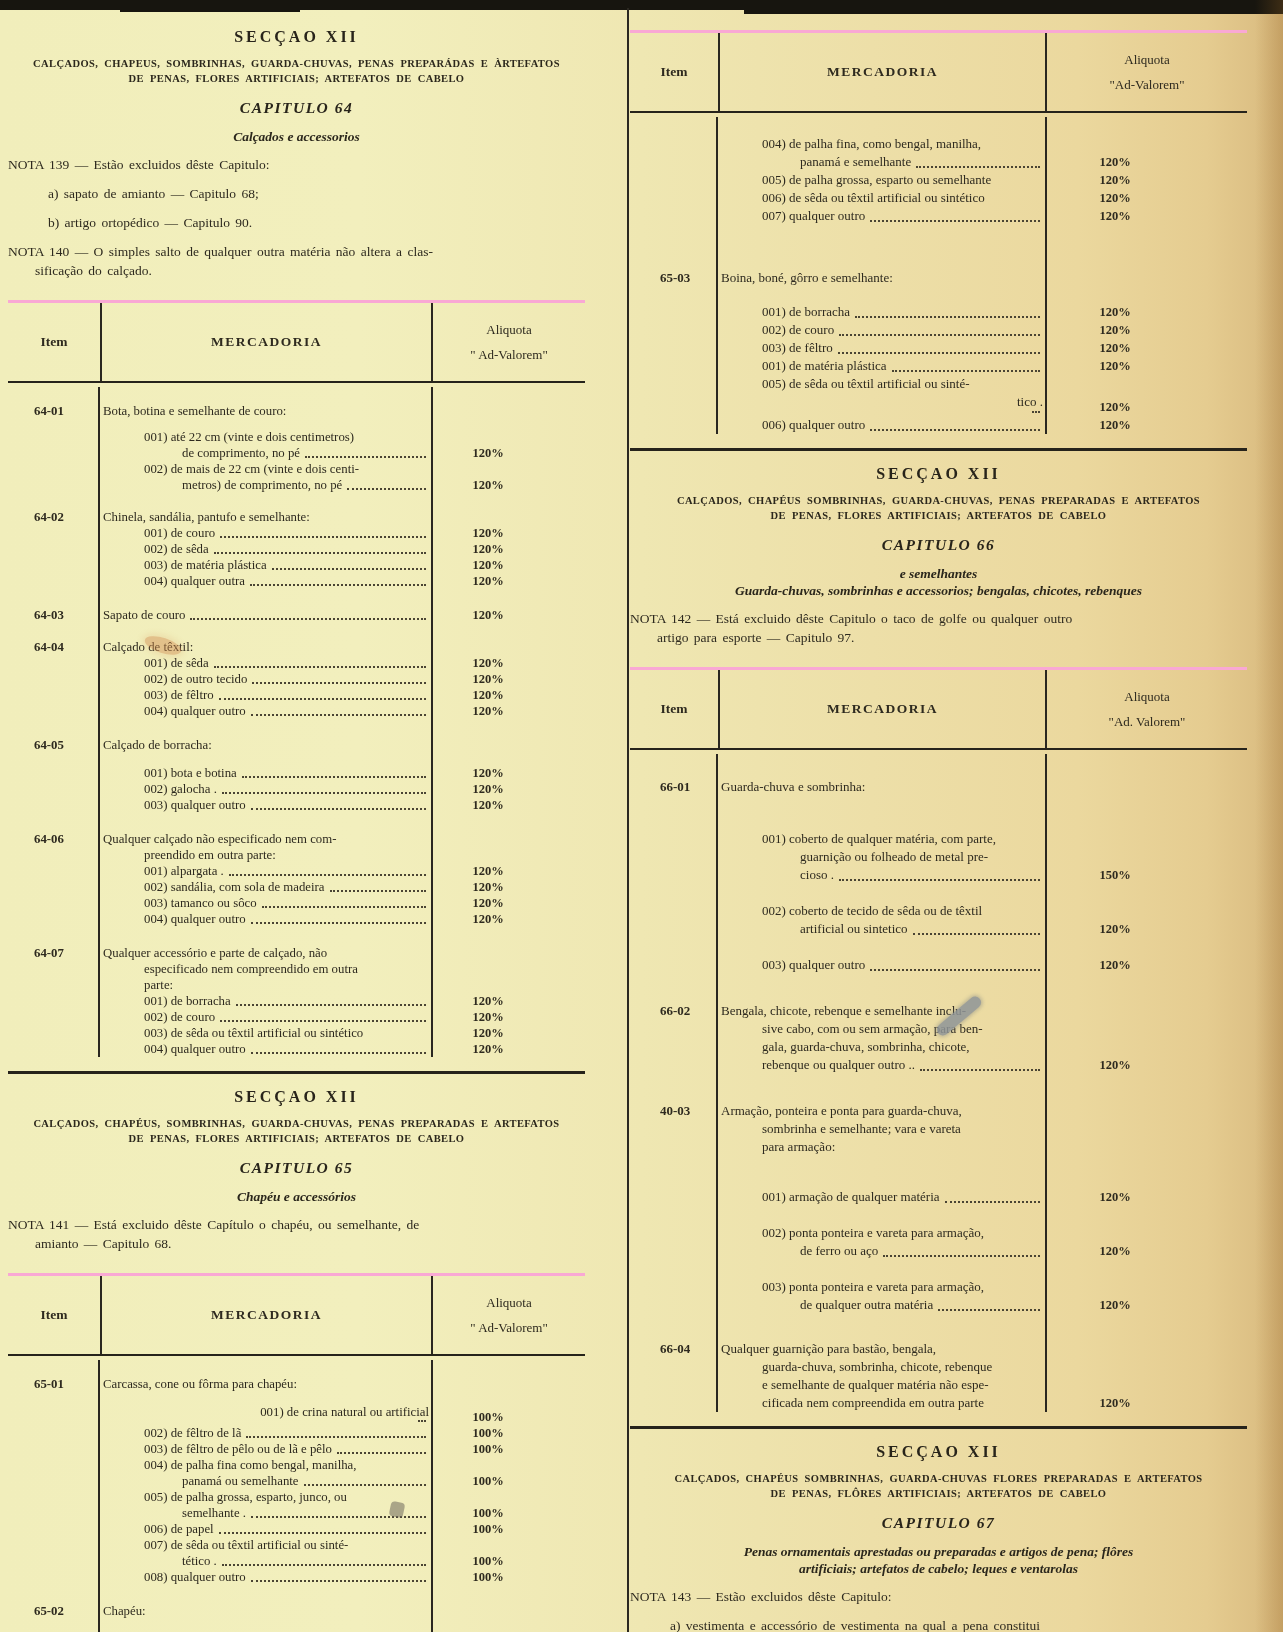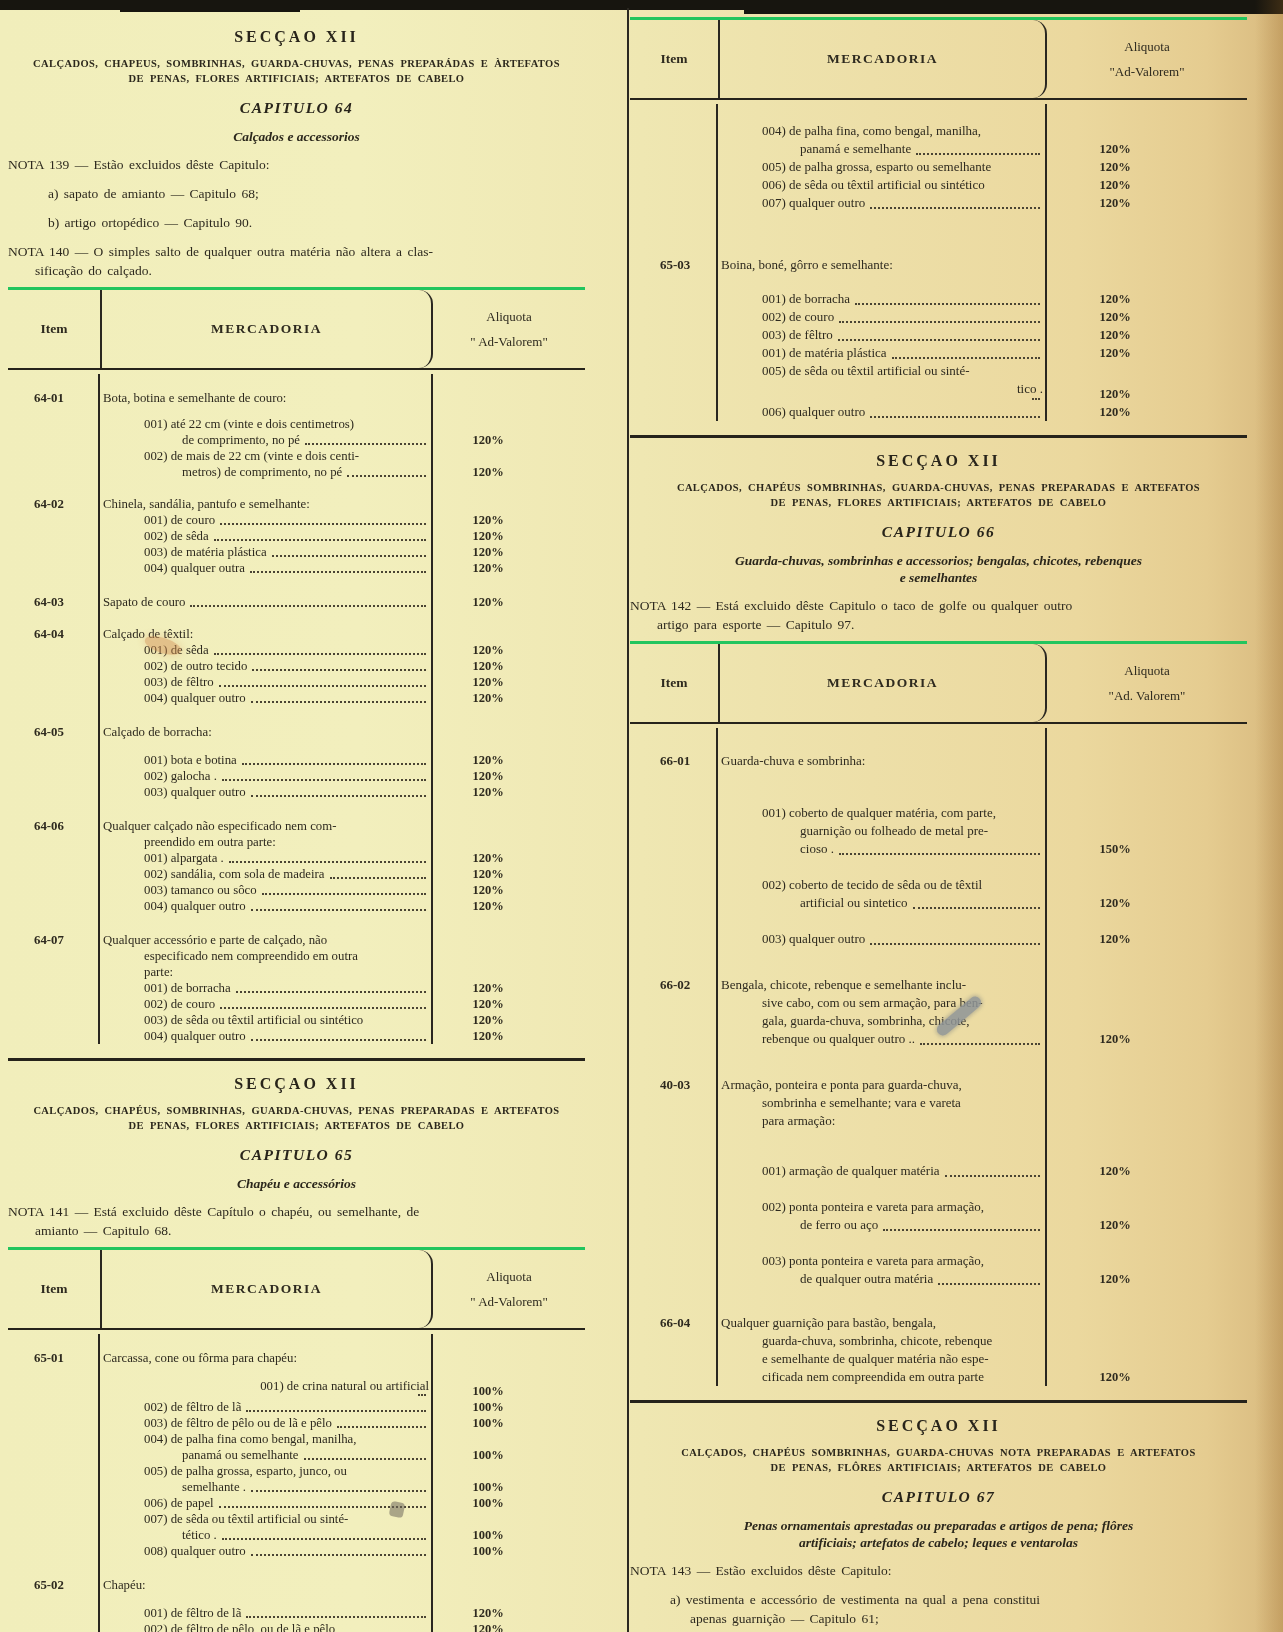--- a/index.html
+++ b/index.html
@@ -23,27 +23,27 @@
   .sec{font-size:16px;font-weight:bold;letter-spacing:3px;margin-top:14px;color:#28241a;}
   .caps{font-size:10.5px;font-weight:bold;line-height:15px;margin-top:10px;letter-spacing:.4px;word-spacing:3px;color:#2b271c;}
   .cap{font-size:15.5px;font-weight:bold;font-style:italic;margin-top:13px;letter-spacing:1.5px;color:#28241a;}
   .ital{font-size:13.5px;font-weight:bold;font-style:italic;line-height:17px;margin-top:11px;color:#2b271c;}
   .para{font-size:13.5px;line-height:19px;margin-top:10px;word-spacing:2px;}
   .p-ind0{padding-left:0;}
   .p-ind1{padding-left:27px;}
   .p-ind2{padding-left:40px;}
   .p-ind3{padding-left:60px;}
 
-  .ttable{margin-top:7px;border-top:3px solid #22c55e;border-bottom:3px solid #26231b;}
+  .ttable{margin-top:20px;border-top:3px solid #f9a8d4;border-bottom:3px solid #26231b;}
   .ttable.nobot{border-bottom:none;}
   .thead{display:flex;align-items:stretch;border-bottom:2px solid #26231b;min-height:78px;}
   .h-item{width:92px;display:flex;align-items:center;justify-content:center;
     font-weight:bold;font-size:13.5px;border-right:2px solid #2a2720;}
   .h-merc{flex:1;display:flex;align-items:center;justify-content:center;
-    font-weight:bold;font-size:13.5px;letter-spacing:1.5px;border-right:2px solid #2a2720;border-radius:14px;}
+    font-weight:bold;font-size:13.5px;letter-spacing:1.5px;border-right:2px solid #2a2720;}
   .h-val{width:152px;display:flex;flex-direction:column;align-items:center;justify-content:center;
     gap:9px;font-size:13px;padding:8px 0;}
   .tbody{padding:4px 0 14px;}
   .tline{display:flex;align-items:stretch;font-size:12.8px;line-height:16px;}
   .c-item{width:92px;border-right:2px solid #2a2720;font-weight:bold;
     padding-left:26px;box-sizing:border-box;display:flex;align-items:flex-end;}
   .c-merc{flex:1;border-right:2px solid #2a2720;display:flex;align-items:flex-end;
     padding-right:2px;box-sizing:border-box;overflow:hidden;}
   .r-ind0 .c-merc{padding-left:3px;}
   .r-ind1 .c-merc{padding-left:44px;}
@@ -625,22 +625,22 @@
         <div class="cline">SECÇAO XII</div>
       </div>
       <div class="center caps">
         <div class="cline">CALÇADOS, CHAPÉUS SOMBRINHAS, GUARDA-CHUVAS, PENAS PREPARADAS E ARTEFATOS</div>
         <div class="cline">DE PENAS, FLORES ARTIFICIAIS; ARTEFATOS DE CABELO</div>
       </div>
       <div class="center cap">
         <div class="cline">CAPITULO 66</div>
       </div>
       <div class="center ital">
+        <div class="cline">e semelhantes</div>
         <div class="cline">Guarda-chuvas, sombrinhas e accessorios; bengalas, chicotes, rebenques</div>
-        <div class="cline">e semelhantes</div>
       </div>
       <div class="para">
         <div class="pline p-ind0">NOTA 142 — Está excluido dêste Capitulo o taco de golfe ou qualquer outro</div>
         <div class="pline p-ind1">artigo para esporte — Capitulo 97.</div>
       </div>
       <div class="ttable">
         <div class="thead">
           <div class="h-item">Item</div>
           <div class="h-merc">MERCADORIA</div>
           <div class="h-val">
@@ -816,21 +816,21 @@
               <span class="txt">cificada nem compreendida em outra parte</span>
             </div>
             <div class="c-val" style="padding-top: 0px;">120%</div>
           </div>
         </div>
       </div>
       <div class="center sec">
         <div class="cline">SECÇAO XII</div>
       </div>
       <div class="center caps">
-        <div class="cline">CALÇADOS, CHAPÉUS SOMBRINHAS, GUARDA-CHUVAS NOTA PREPARADAS E ARTEFATOS</div>
+        <div class="cline">CALÇADOS, CHAPÉUS SOMBRINHAS, GUARDA-CHUVAS FLORES PREPARADAS E ARTEFATOS</div>
         <div class="cline">DE PENAS, FLÔRES ARTIFICIAIS; ARTEFATOS DE CABELO</div>
       </div>
       <div class="center cap">
         <div class="cline">CAPITULO 67</div>
       </div>
       <div class="center ital">
         <div class="cline">Penas ornamentais aprestadas ou preparadas e artigos de pena; flôres</div>
         <div class="cline">artificiais; artefatos de cabelo; leques e ventarolas</div>
       </div>
       <div class="para">

